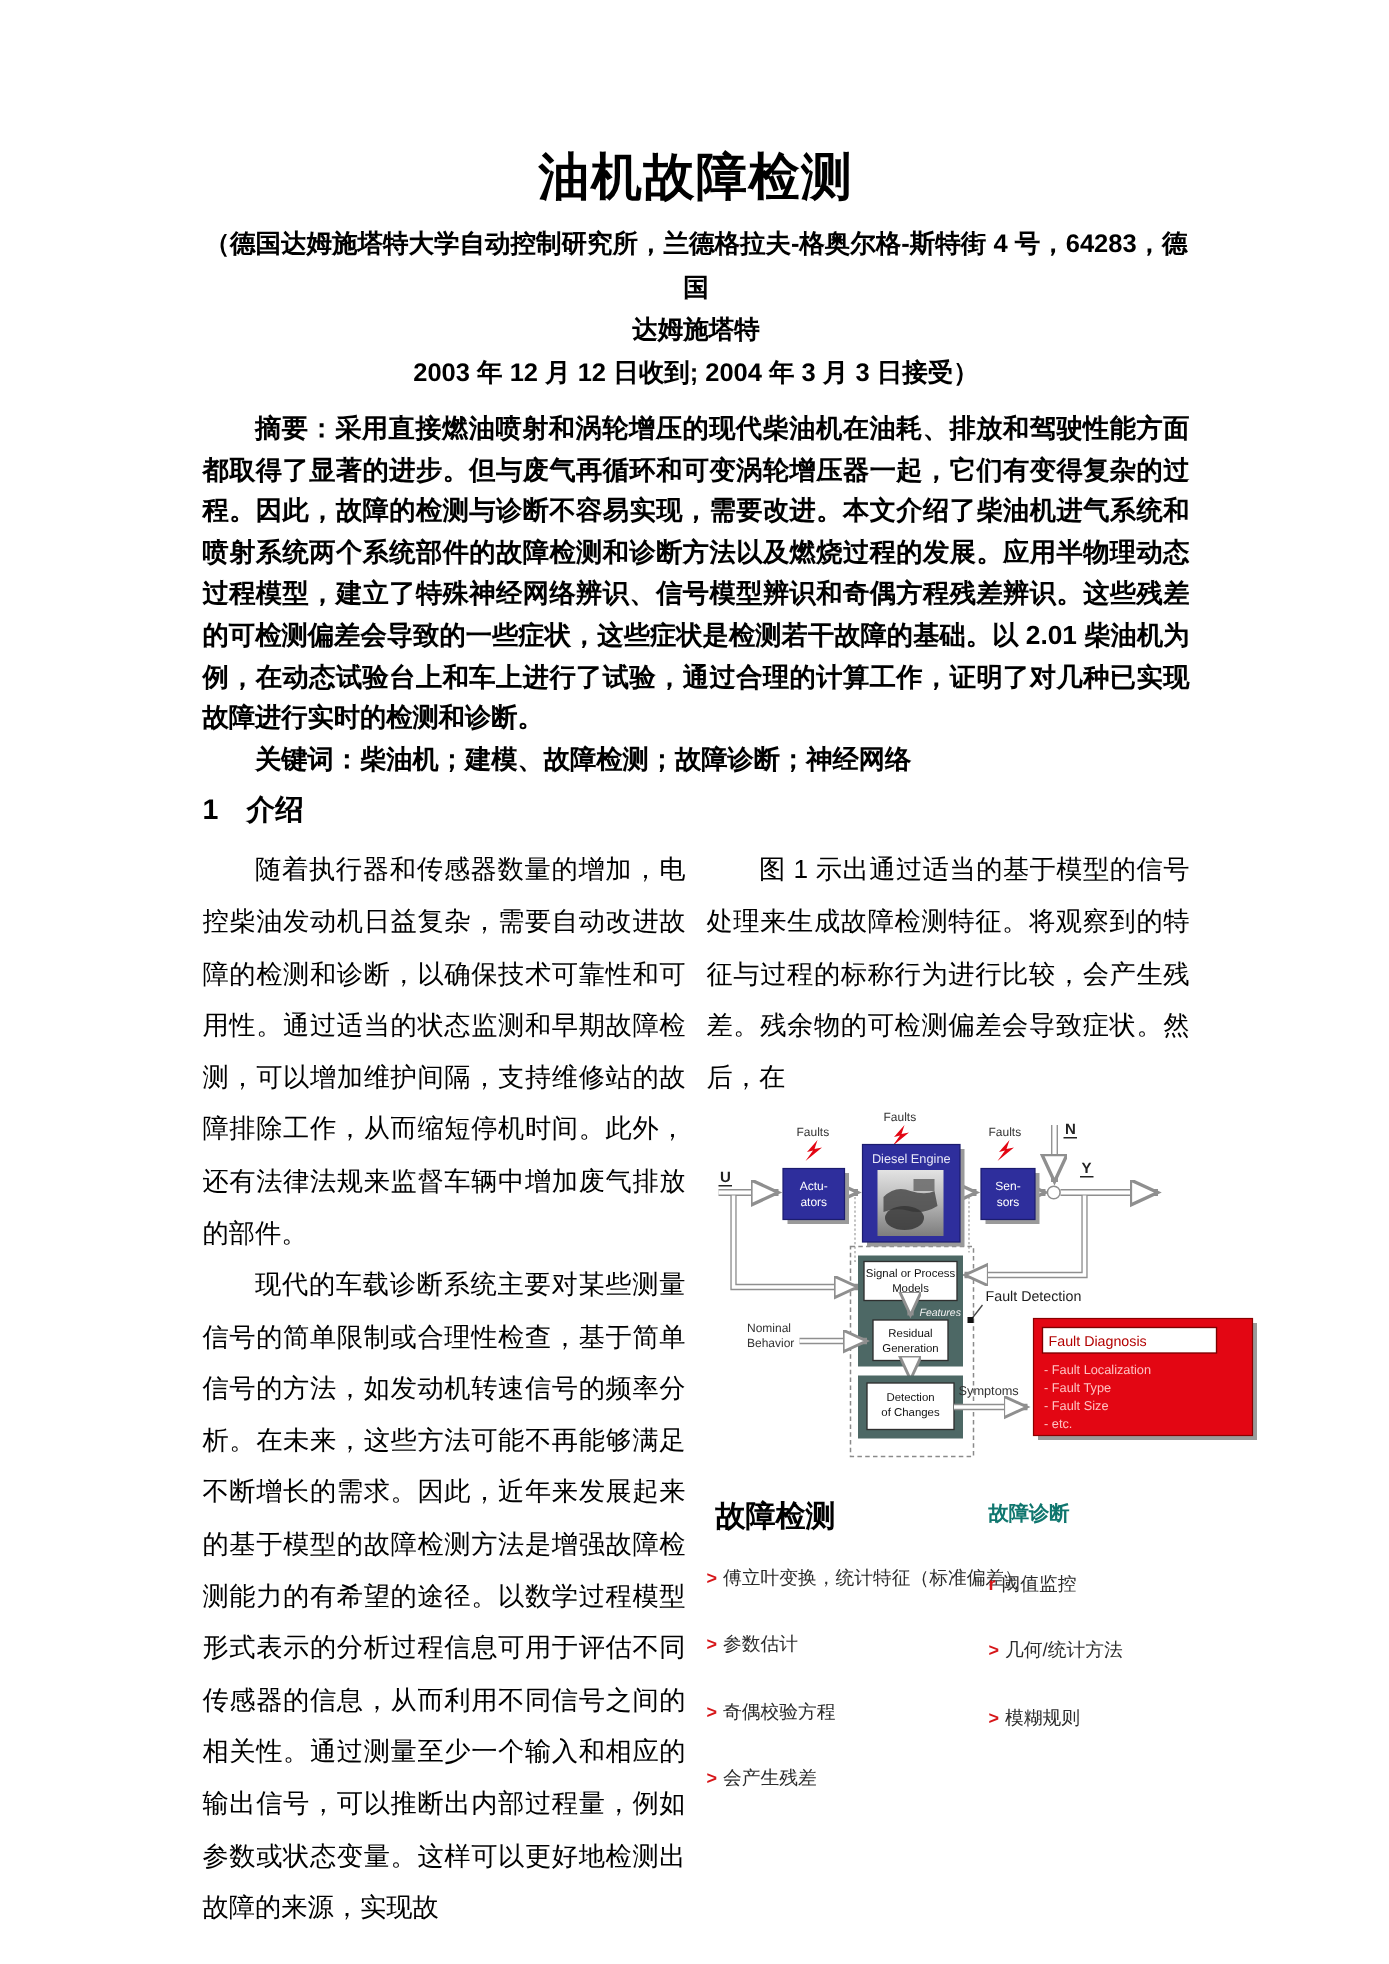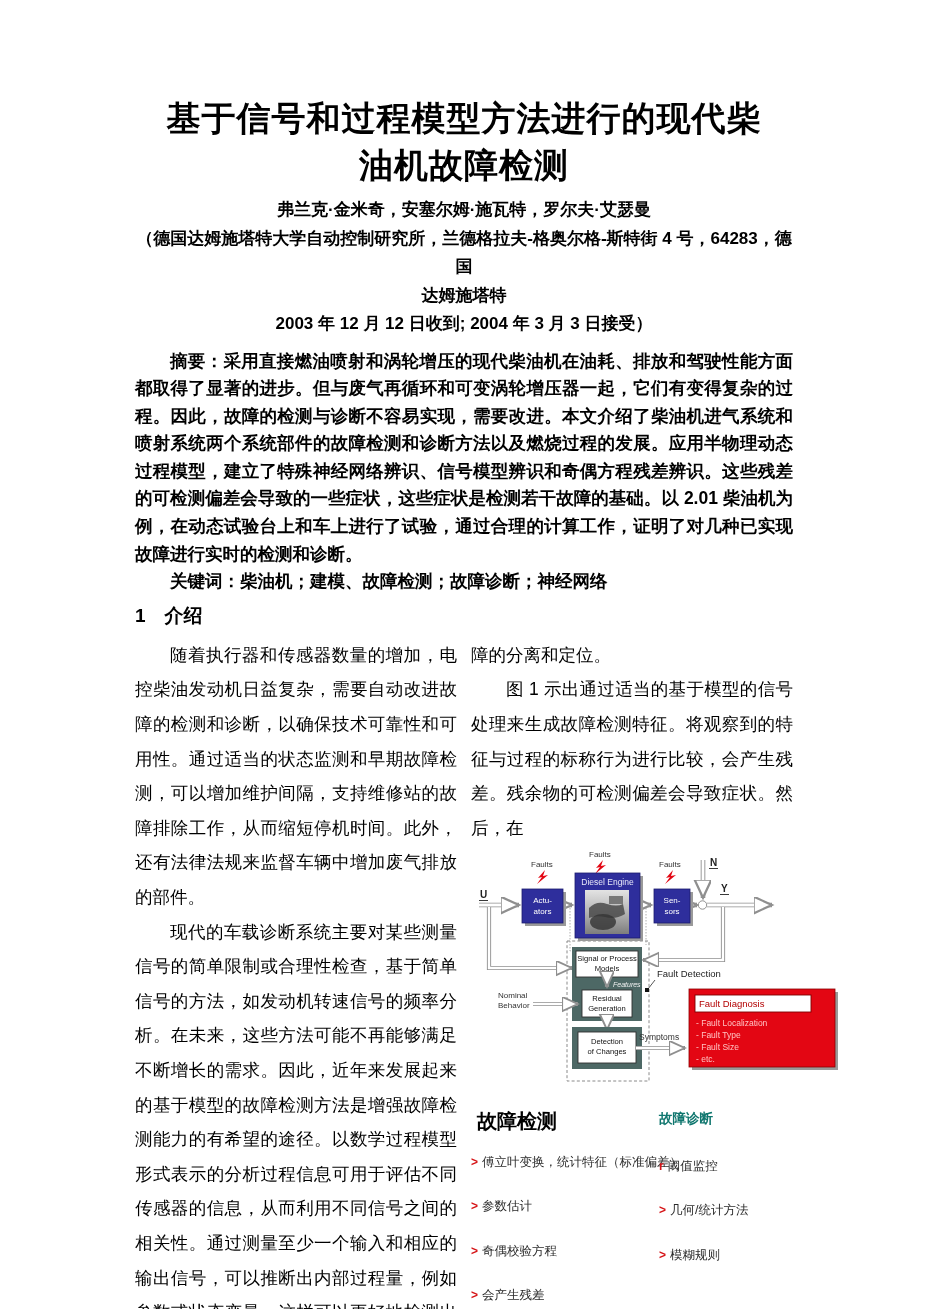--- a/index.html
+++ b/index.html
@@ -25,44 +25,41 @@
   .m-mark{color:#d61518;font-weight:700;margin-right:4px;font-size:12px;}
   svg text{font-family:"Liberation Sans", sans-serif;}
 </style>
 </head>
 <body>
 
 <div class="page">
   <div class="content">
 
     <div class="title">
-      <div>基于信号和过程模型方法进行的现代柴</div>
       <div>油机故障检测</div>
     </div>
 
     <div class="meta">
-      <div>弗兰克·金米奇，安塞尔姆·施瓦特，罗尔夫·艾瑟曼</div>
       <div>（德国达姆施塔特大学自动控制研究所，兰德格拉夫-格奥尔格-斯特街 4 号，64283，德国</div>
       <div>达姆施塔特</div>
       <div>2003 年 12 月 12 日收到; 2004 年 3 月 3 日接受）</div>
     </div>
 
     <div class="abstract">摘要：采用直接燃油喷射和涡轮增压的现代柴油机在油耗、排放和驾驶性能方面都取得了显著的进步。但与废气再循环和可变涡轮增压器一起，它们有变得复杂的过程。因此，故障的检测与诊断不容易实现，需要改进。本文介绍了柴油机进气系统和喷射系统两个系统部件的故障检测和诊断方法以及燃烧过程的发展。应用半物理动态过程模型，建立了特殊神经网络辨识、信号模型辨识和奇偶方程残差辨识。这些残差的可检测偏差会导致的一些症状，这些症状是检测若干故障的基础。以 2.01 柴油机为例，在动态试验台上和车上进行了试验，通过合理的计算工作，证明了对几种已实现故障进行实时的检测和诊断。</div>
     <div class="keywords">关键词：柴油机；建模、故障检测；故障诊断；神经网络</div>
     <div class="sec-head">1　介绍</div>
 
     <div class="cols">
 
       <div class="col">
         <p>随着执行器和传感器数量的增加，电控柴油发动机日益复杂，需要自动改进故障的检测和诊断，以确保技术可靠性和可用性。通过适当的状态监测和早期故障检测，可以增加维护间隔，支持维修站的故障排除工作，从而缩短停机时间。此外，还有法律法规来监督车辆中增加废气排放的部件。</p>
         <p>现代的车载诊断系统主要对某些测量信号的简单限制或合理性检查，基于简单信号的方法，如发动机转速信号的频率分析。在未来，这些方法可能不再能够满足不断增长的需求。因此，近年来发展起来的基于模型的故障检测方法是增强故障检测能力的有希望的途径。以数学过程模型形式表示的分析过程信息可用于评估不同传感器的信息，从而利用不同信号之间的相关性。通过测量至少一个输入和相应的输出信号，可以推断出内部过程量，例如参数或状态变量。这样可以更好地检测出故障的来源，实现故</p>
       </div>
 
       <div class="col">
-        <p class="noindent">障的分离和定位。</p>
         <p>图 1 示出通过适当的基于模型的信号处理来生成故障检测特征。将观察到的特征与过程的标称行为进行比较，会产生残差。残余物的可检测偏差会导致症状。然后，在</p>
 
         <div class="figwrap">
           <svg width="376" height="240" viewBox="0 0 376 240">
             <defs>
               <marker id="ah" markerWidth="9" markerHeight="8" refX="6.2" refY="3" orient="auto">
                 <path d="M0,0 L6.5,3 L0,6 z" fill="#ffffff" stroke="#8f8f8f" stroke-width="0.8"></path>
               </marker>
               <linearGradient id="engineGrad" x1="0" y1="0" x2="0" y2="1">
                 <stop offset="0" stop-color="#e3e3e3"></stop>

